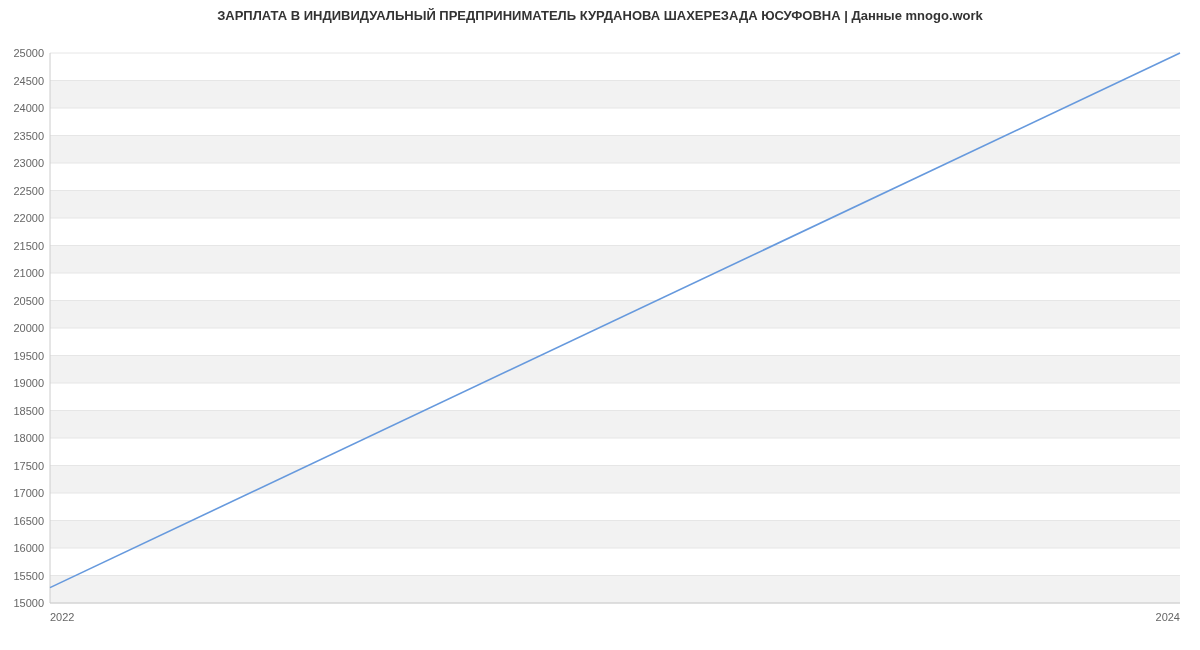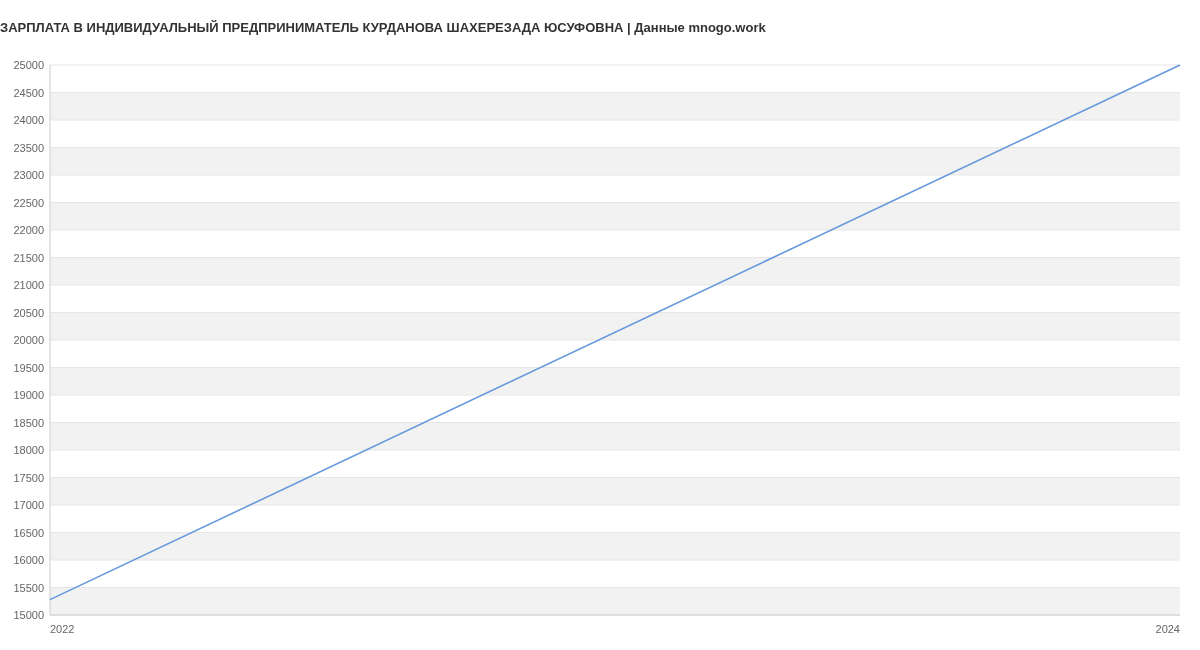--- a/index.html
+++ b/index.html
@@ -10,23 +10,24 @@
     background: #ffffff;
     font-family: Arial, Helvetica, sans-serif;
     color: #333;
   }
   .chart-wrap {
     width: 1200px;
     height: 650px;
     position: relative;
   }
   .title {
+    text-align: center;
     font-size: 13px;
     font-weight: bold;
-    padding-top: 20px;
+    padding-top: 8px;
     color: #333;
   }
   svg { display: block; }
 </style>
 </head>
 <body>
 
 <div class="chart-wrap">
   <div class="title">ЗАРПЛАТА В ИНДИВИДУАЛЬНЫЙ ПРЕДПРИНИМАТЕЛЬ КУРДАНОВА ШАХЕРЕЗАДА ЮСУФОВНА | Данные mnogo.work</div>
   <svg id="chart-svg" width="1200" height="620">

